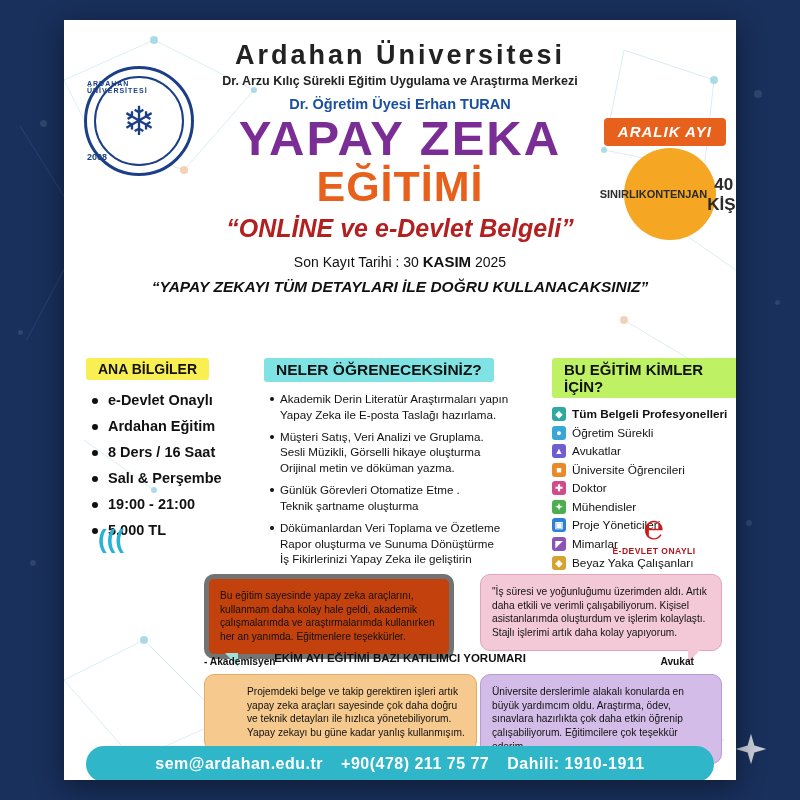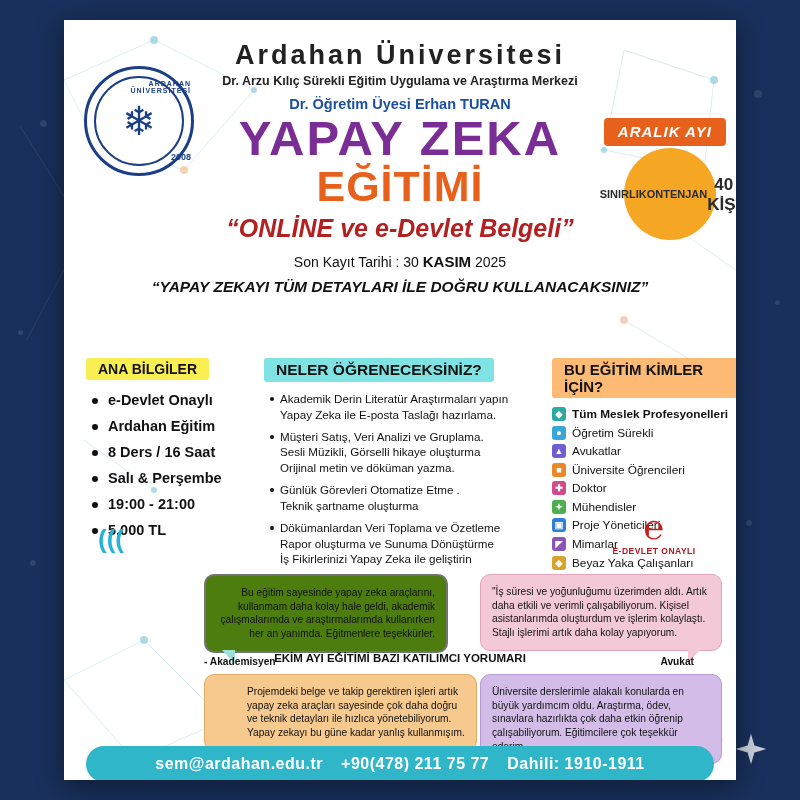--- a/index.html
+++ b/index.html
@@ -57,21 +57,21 @@
 
   
   .logo{
     position:absolute;left:20px;top:26px;width:104px;height:104px;border-radius:50%;
     border:3px solid #1b3f87;background:#fff;
   }
   .logo .ring{
     position:absolute;inset:7px;border-radius:50%;border:2px solid #1b3f87;
   }
   .logo .txt-top,.logo .txt-bot{
-    position:absolute;left:0;right:0;text-align:right;color:#1b3f87;
+    position:absolute;left:0;right:0;text-align:left;color:#1b3f87;
     font-size:7px;font-weight:bold;letter-spacing:1px;
   }
   .logo .txt-top{top:11px;}
   .logo .txt-bot{bottom:11px;font-size:9px;letter-spacing:0;}
   .logo .snow{
     position:absolute;left:50%;top:50%;transform:translate(-50%,-50%);
     font-size:40px;color:#1b3f87;line-height:1;
   }
 
   
@@ -89,21 +89,21 @@
   }
   .badge-quota .s{font-size:11px;}
   .badge-quota .n{font-size:17px;margin-top:2px;}
 
   
   .sec-head{
     display:inline-block;font-weight:bold;color:#111;padding:3px 12px;border-radius:3px;
   }
   .hl-yellow{background:#f9ee52;}
   .hl-cyan{background:#7fe3e3;}
-  .hl-green{background:#fdba74;}
+  .hl-green{background:#bef264;}
 
   .cols{position:absolute;left:0;right:0;top:318px;height:210px;}
   .col-a{position:absolute;left:22px;top:0;width:180px;}
   .col-b{position:absolute;left:200px;top:0;width:280px;}
   .col-c{position:absolute;left:488px;top:0;width:186px;}
 
   .sec-a-title{font-size:14px;}
   .sec-b-title{font-size:15.5px;}
   .sec-c-title{font-size:15px;}
 
@@ -142,21 +142,21 @@
   .edev{position:absolute;right:22px;top:470px;width:120px;text-align:center;}
   .edev .mark{font-size:34px;color:#d01818;line-height:1;}
   .edev .lbl{font-size:8.5px;font-weight:bold;color:#b3141a;letter-spacing:.5px;margin-top:2px;}
 
   
   .testi{position:absolute;left:0;right:0;top:528px;height:170px;}
   .bubble{
     position:absolute;border-radius:10px;padding:10px 11px;font-size:10.2px;line-height:1.34;color:#111;
   }
   .bubble .tail{position:absolute;width:0;height:0;}
-  .b1{left:140px;top:6px;width:218px;background:#4d7c0f;border:2px solid #737373;text-align:right;}
+  .b1{left:140px;top:6px;width:218px;background:#c2410c;border:5px solid #737373;}
   .b1 .tail{left:16px;bottom:-13px;border-left:13px solid transparent;border-right:0 solid transparent;border-top:14px solid #9fe0d9;}
   .b2{left:416px;top:6px;width:218px;background:#f3c9d8;border:1px solid #e2a5bb;}
   .b2 .tail{right:20px;bottom:-13px;border-right:13px solid transparent;border-left:0 solid transparent;border-top:14px solid #f3c9d8;}
   .b3{left:140px;top:106px;width:218px;background:#f6c98e;border:1px solid #e0ac66;padding-left:42px;}
   .b3 .tail{left:16px;bottom:-13px;border-left:13px solid transparent;border-right:0 solid transparent;border-top:14px solid #f6c98e;}
   .b4{left:416px;top:106px;width:218px;background:#d3bde8;border:1px solid #b79ad4;}
   .b4 .tail{right:20px;bottom:-13px;border-right:13px solid transparent;border-left:0 solid transparent;border-top:14px solid #d3bde8;}
   .attrib{position:absolute;font-size:10.2px;font-weight:bold;color:#111;}
   .a1{left:140px;top:88px;}
   .a2{right:42px;top:88px;}
@@ -276,21 +276,21 @@
           <li>Teknik şartname oluşturma</li>
           <li class="b" style="margin-top:7px;">Dökümanlardan Veri Toplama ve Özetleme</li>
           <li>Rapor oluşturma ve Sunuma Dönüştürme</li>
           <li>İş Fikirlerinizi Yapay Zeka ile geliştirin</li>
         </ul>
       </div>
 
       <div class="col-c">
         <div class="sec-head hl-green sec-c-title">BU EĞİTİM KİMLER İÇİN?</div>
         <ul class="whofor">
-          <li class="strong"><span class="ic" style="background:#2fa8a0">◆</span><span>Tüm Meslek Profesyonelleri</span></li>
+          <li class="strong"><span class="ic" style="background:#2fa8a0">◆</span><span>Tüm Belgeli Profesyonelleri</span></li>
           <li><span class="ic" style="background:#3aa6d6">●</span><span>Öğretim Sürekli</span></li>
           <li><span class="ic" style="background:#6f5ecf">▲</span><span>Avukatlar</span></li>
           <li><span class="ic" style="background:#e8892a">■</span><span>Üniversite Öğrencileri</span></li>
           <li><span class="ic" style="background:#d04a8c">✚</span><span>Doktor</span></li>
           <li><span class="ic" style="background:#4cae4c">✦</span><span>Mühendisler</span></li>
           <li><span class="ic" style="background:#2f7fd6">▣</span><span>Proje Yöneticileri</span></li>
           <li><span class="ic" style="background:#8a55b5">◤</span><span>Mimarlar</span></li>
           <li><span class="ic" style="background:#d6a32f">◈</span><span>Beyaz Yaka Çalışanları</span></li>
           <li><span class="ic" style="background:#2fb0b8">▤</span><span>Bankacılar</span></li>
           <li><span class="ic" style="background:#777777">▦</span><span>Memurlar</span></li>

